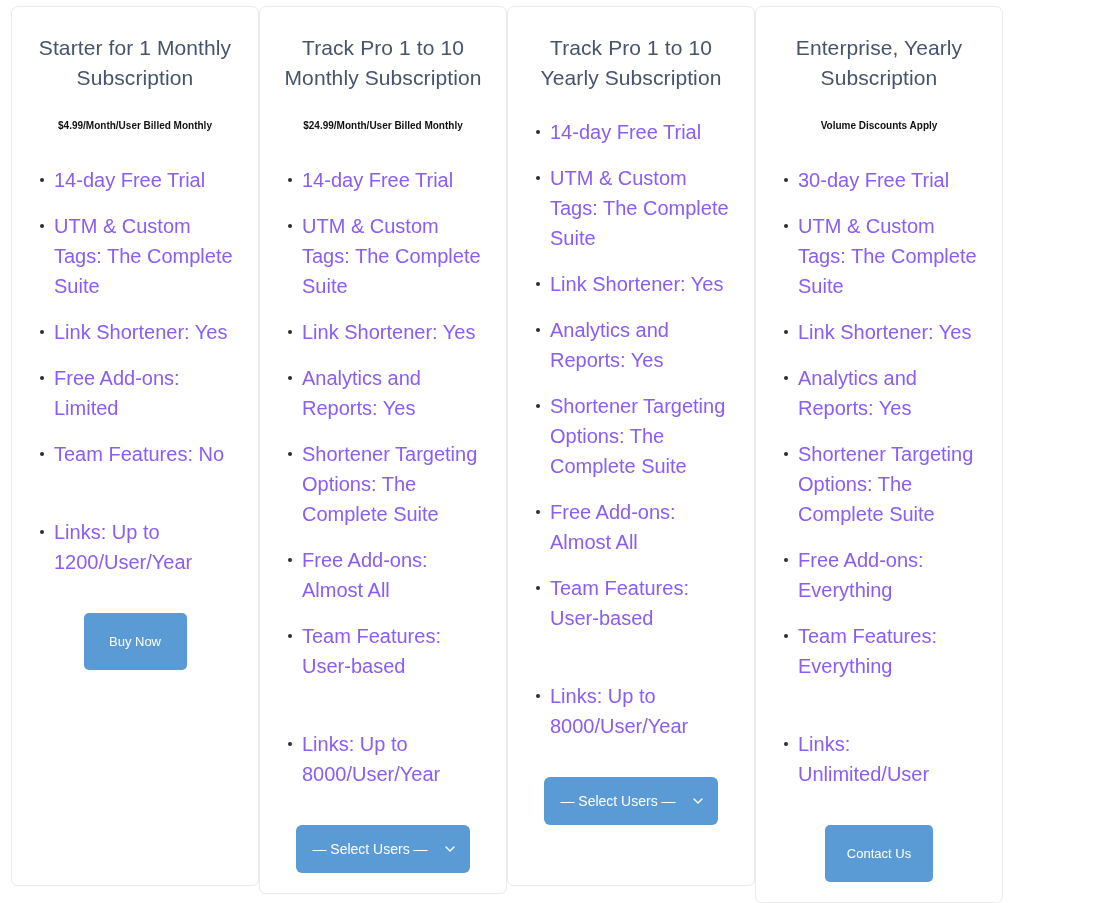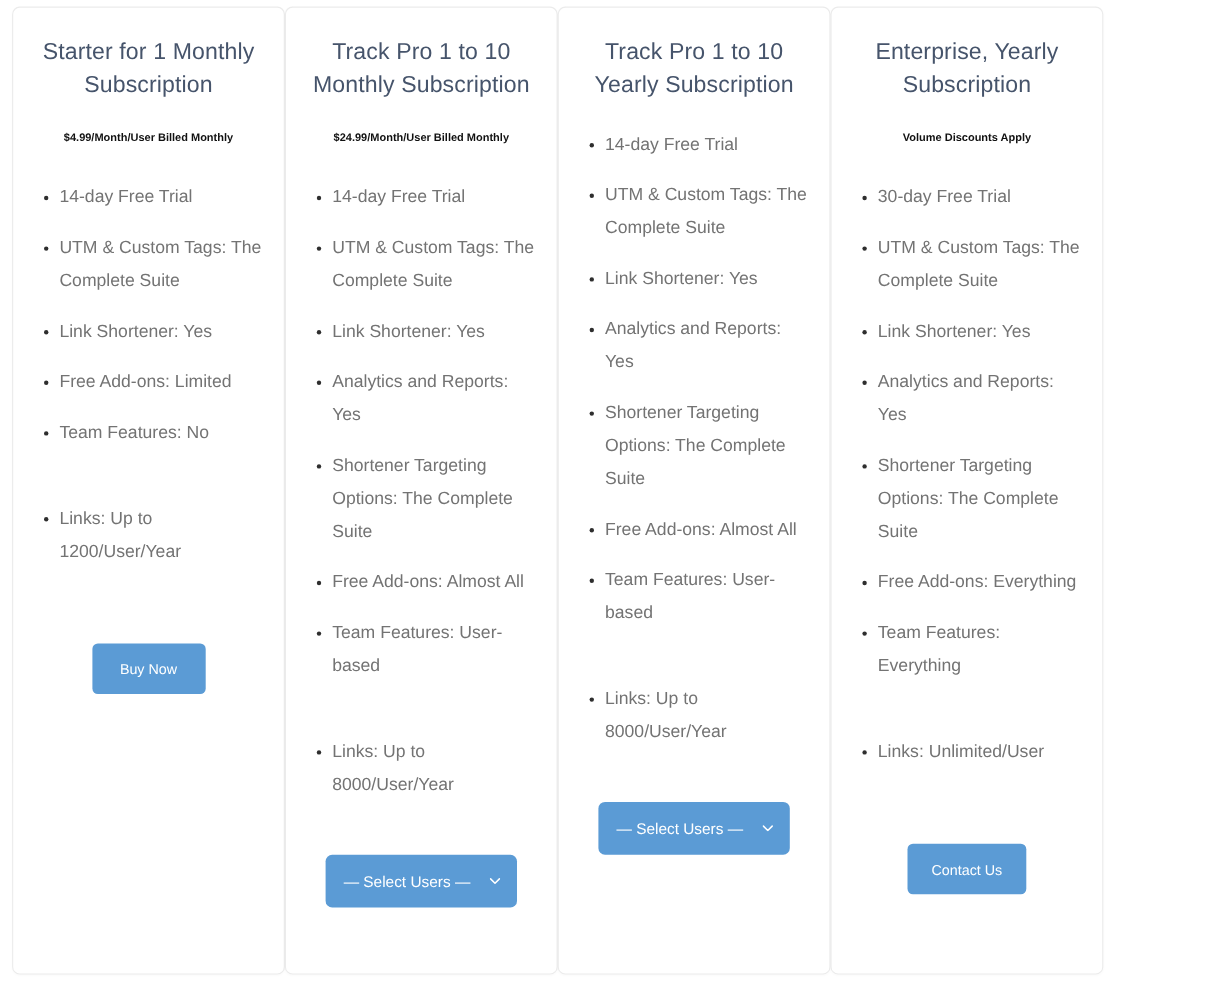--- a/index.html
+++ b/index.html
@@ -50,23 +50,23 @@
   }
 
   .feature-list {
     margin-top: 24px;
     padding-left: 26px;
     list-style: none;
   }
 
   .feature-item {
     position: relative;
-    font-size: 16px;
+    font-size: 20px;
     line-height: 30px;
-    color: #737373;
+    color: #8b5cf6;
     margin-bottom: 16px;
   }
 
   .feature-item:last-child { margin-bottom: 0; margin-top: 48px; }
 
   .feature-item::before {
     content: "";
     position: absolute;
     left: -14px;
     top: 13px;
@@ -84,41 +84,39 @@
 
   .cta-button {
     background: #5b9bd5;
     color: #ffffff;
     border: none;
     border-radius: 5px;
     font-family: "Liberation Sans", sans-serif;
     font-size: 13px;
     line-height: 1;
     padding: 0 22px;
-    height: 46px;
+    height: 57px;
     min-width: 103px;
     cursor: pointer;
     display: flex;
     align-items: center;
     justify-content: center;
-    margin-top: 32px;
   }
 
   .user-select {
     position: relative;
     background: #5b9bd5;
     border-radius: 6px;
     height: 48px;
     min-width: 170px;
     display: flex;
     align-items: center;
     justify-content: center;
     cursor: pointer;
     padding: 0 16px;
-    margin-top: 12px;
   }
 
   .user-select-label {
     color: #ffffff;
     font-size: 14px;
     padding-right: 26px;
     white-space: nowrap;
   }
 
   .chevron-down {

